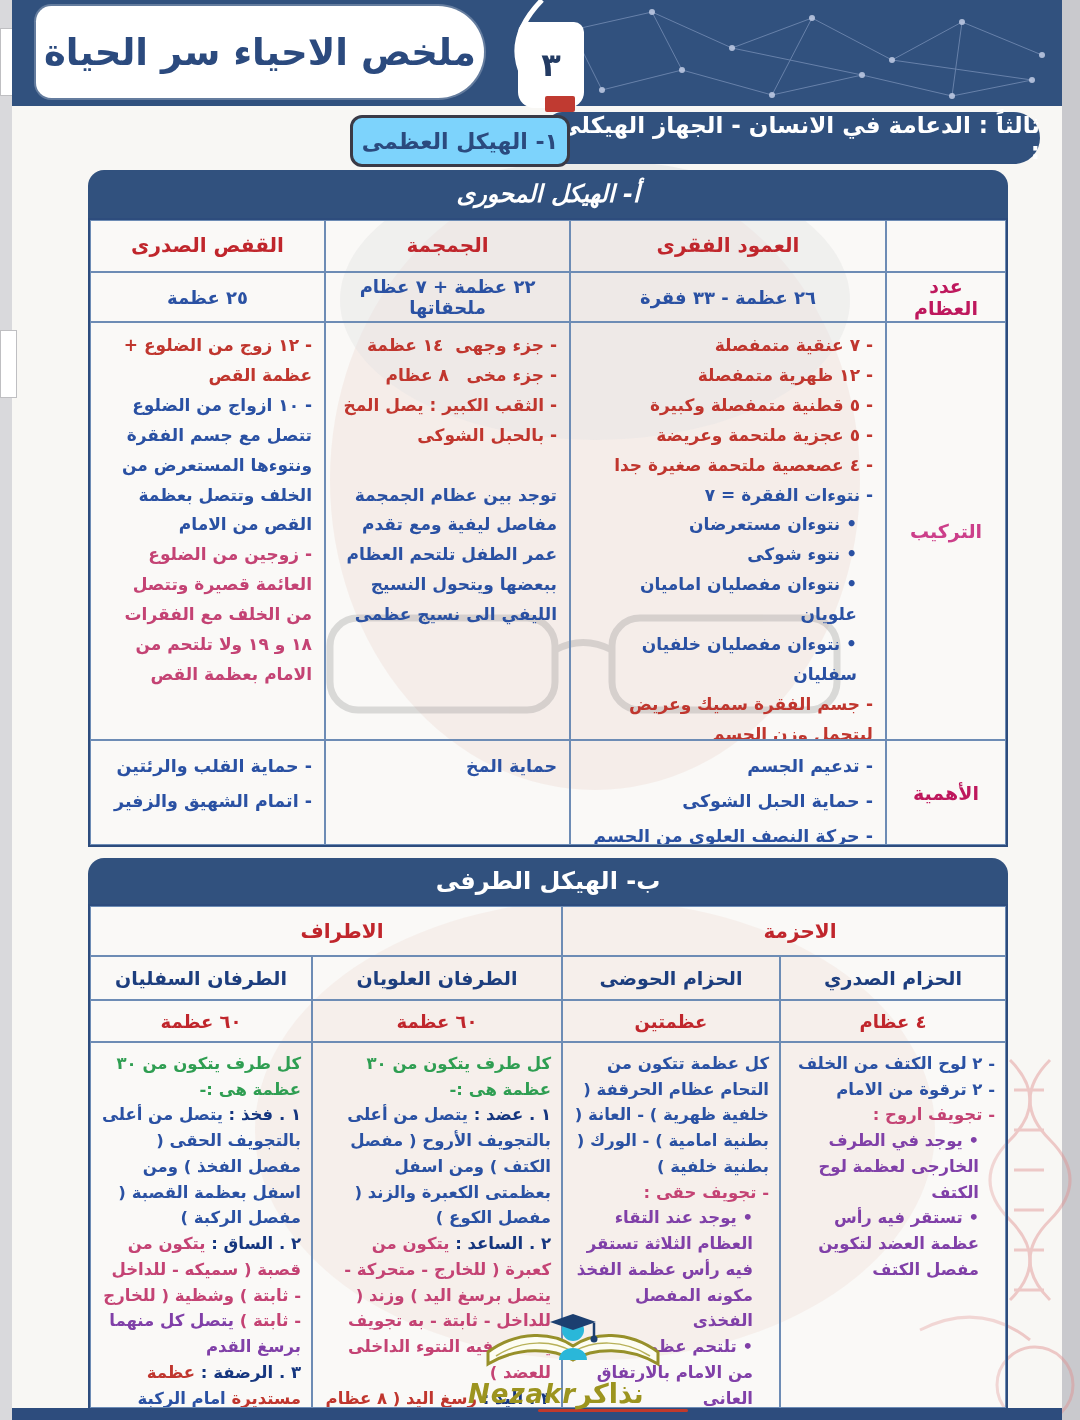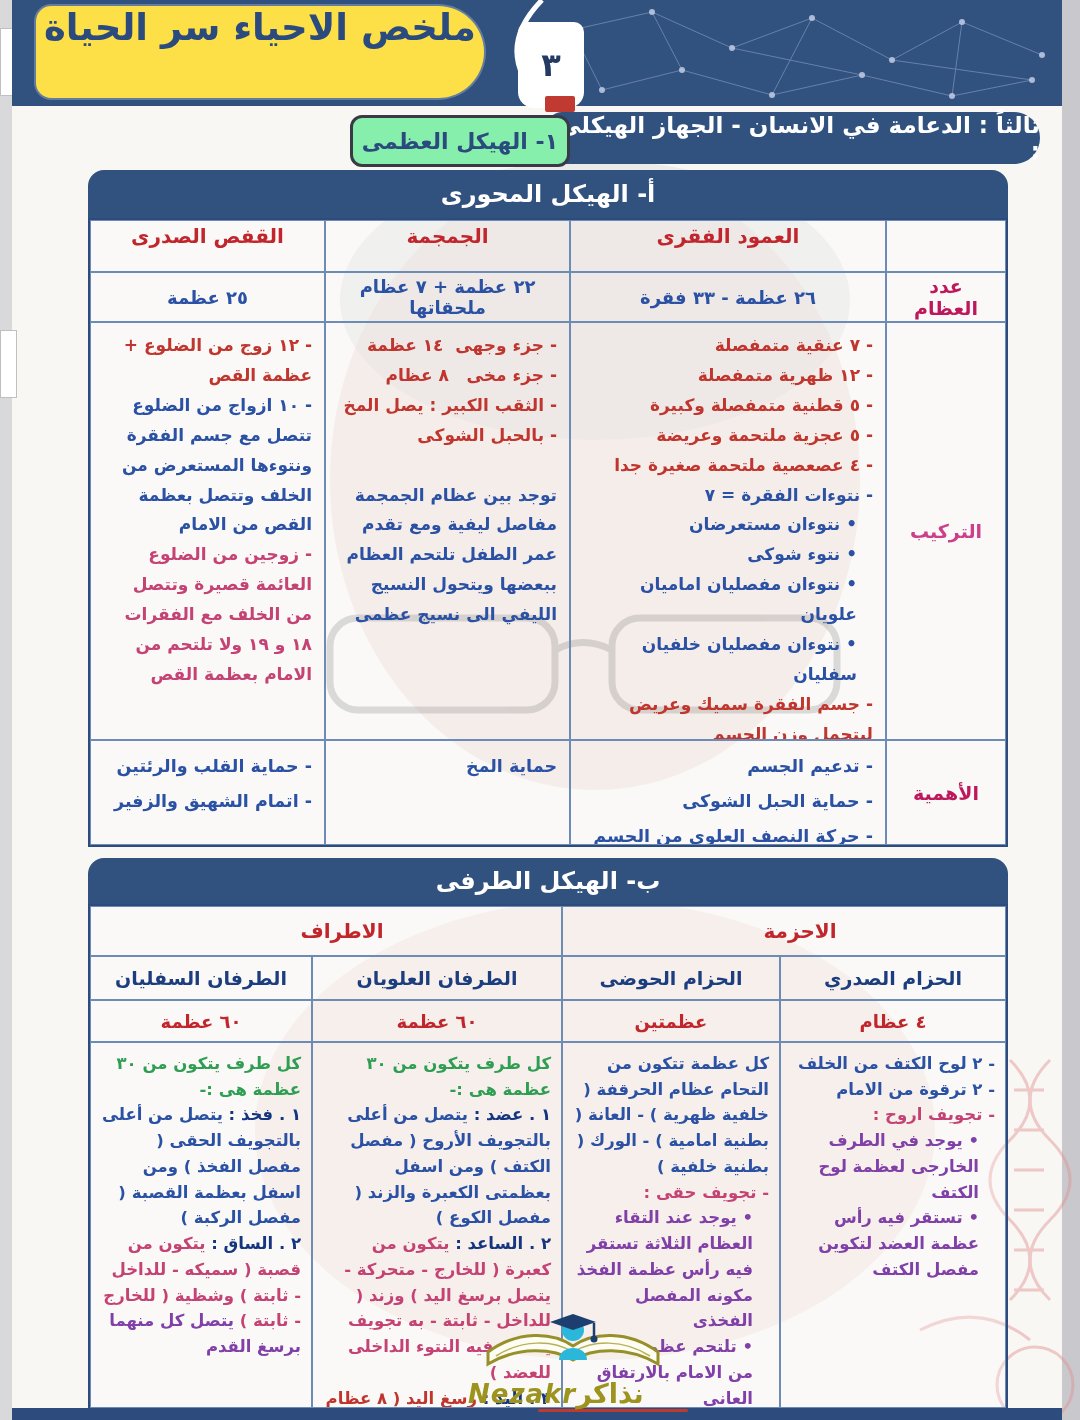--- a/index.html
+++ b/index.html
@@ -11,79 +11,79 @@
   .page{position:absolute;left:12px;top:0;width:1050px;height:1420px;background:#f8f7f4;}
   .right-strip{position:absolute;left:1062px;top:0;width:18px;height:1420px;background:#c9c9cd;}
   .left-strip{position:absolute;left:0;top:0;width:12px;height:1420px;background:#d9d9dc;}
   .left-notch{position:absolute;left:0;width:15px;height:66px;background:#fff;border:1px solid #bfbfc2;}
   .bottom-bar{position:absolute;left:12px;top:1408px;width:1050px;height:12px;background:#2d4c7d;}
 
   
   .banner{position:absolute;left:12px;top:0;width:1050px;height:106px;background:#31517e;}
   .banner svg{position:absolute;right:0;top:0;}
   .title-shape{
-    position:absolute;left:24px;top:6px;width:448px;height:92px;background:#fde047;
-    border-radius:20px 60px 60px 20px;display:flex;align-items:flex-start;justify-content:center;
+    position:absolute;left:24px;top:6px;width:448px;height:92px;background:#ffffff;
+    border-radius:20px 60px 60px 20px;display:flex;align-items:center;justify-content:center;
     box-shadow:0 0 0 2px rgba(255,255,255,.25);
   }
   .title-shape .t{font-size:37px;color:#2b4a7e;direction:rtl;}
   .paren-curve{position:absolute;left:472px;top:2px;width:66px;height:102px;}
   .page-tab{
     position:absolute;left:506px;top:22px;width:66px;height:86px;background:#fff;
     border-radius:10px 10px 16px 16px;display:flex;align-items:center;justify-content:center;
   }
   .page-tab .n{font-size:32px;color:#233b63;}
   .tab-notch{position:absolute;left:545px;top:96px;width:30px;height:16px;background:#c03a31;border-radius:2px;}
 
   
   .sec-pill{
     position:absolute;left:548px;top:112px;width:492px;height:52px;background:#31517e;
     border-radius:14px 26px 26px 14px;color:#fff;display:flex;align-items:center;
     justify-content:center;direction:rtl;font-size:23px;
   }
   .sec-box{
-    position:absolute;left:350px;top:115px;width:214px;height:46px;background:#86efac;
+    position:absolute;left:350px;top:115px;width:214px;height:46px;background:#7dd3fc;
     border:3px solid #3a3a46;border-radius:12px;display:flex;align-items:center;
     justify-content:center;direction:rtl;font-size:22px;color:#2b4a7e;z-index:2;
   }
 
   
   .wm{position:absolute;left:0;top:0;width:1080px;height:1420px;z-index:0;pointer-events:none;}
   .layer{position:relative;z-index:1;}
 
   
   .tbl{position:absolute;left:88px;width:920px;z-index:1;}
   .t-head{
     background:#31517e;color:#fff;border-radius:16px 16px 0 0;direction:rtl;
     display:flex;align-items:center;justify-content:center;font-size:24px;
   }
   .grid{display:grid;direction:rtl;border:2px solid #2d4c7d;background:rgba(255,255,255,0.25);}
   .cell{border:1px solid #6d8cb5;padding:2px 8px;overflow:hidden;}
-  .colhead{color:#c0262c;font-size:20px;text-align:center;padding-top:3px;}
+  .colhead{color:#c0262c;font-size:20px;text-align:center;padding-top:12px;}
   .rowlabel{color:#be185d;font-size:19px;text-align:center;display:flex;align-items:center;justify-content:center;}
   .rowlabel.pink{color:#cc3f8a;}
   .count{color:#2a51a3;font-size:18px;text-align:center;display:flex;align-items:center;justify-content:center;}
   .count.redc{color:#c0262c;}
   .body{font-size:17px;line-height:1.76;text-align:right;padding:8px 12px;}
   .bodyB{font-size:16.5px;line-height:1.56;text-align:right;padding:8px 10px;}
   .imp{font-size:17.5px;line-height:2;}
   .grphead{color:#c0262c;font-size:20px;text-align:center;display:flex;align-items:center;justify-content:center;padding-left:40px;}
   .subhead{color:#1d3e7e;font-size:19px;text-align:center;display:flex;align-items:center;justify-content:center;}
   .line{white-space:pre-wrap;min-height:1em;}
   .line.indent{padding-right:16px;text-align:right;}
   .c-red{color:#c0362e;}
   .c-blue{color:#2a51a3;}
   .c-navy{color:#15367f;}
   .c-pink{color:#c44374;}
   .c-purple{color:#8040a8;}
   .c-green{color:#2f9e52;}
 
   
   #tableA{top:170px;}
-  #tableA .t-head{height:48px;}
+  #tableA .t-head{height:48px;font-style:italic;}
   #tableA .grid{grid-template-columns:120px 316px 245px 1fr;grid-template-rows:52px 50px 418px 105px;}
   
   #tableB{top:858px;}
   #tableB .t-head{height:46px;}
   #tableB .grid{grid-template-columns:226px 218px 250px 1fr;grid-template-rows:50px 44px 42px 366px;}
   .span2{grid-column:span 2;}
 
   
   .logo{position:absolute;left:468px;top:1312px;width:290px;height:100px;z-index:3;}
   .logo .txt{direction:ltr;font-size:26px;color:#9c941f;font-style:italic;letter-spacing:1px;line-height:1;}
@@ -250,20 +250,21 @@
       <div class="cell bodyB">
           <div class="line"><span class="c-green">كل طرف يتكون من ٣٠ عظمة هى :-</span></div>
           <div class="line"><span class="c-navy">١ . عضد : </span><span class="c-blue">يتصل من أعلى بالتجويف الأروح ( مفصل الكتف ) ومن اسفل بعظمتى الكعبرة والزند ( مفصل الكوع )</span></div>
           <div class="line"><span class="c-navy">٢ . الساعد : </span><span class="c-pink">يتكون من كعبرة ( للخارج - متحركة - يتصل برسغ اليد ) وزند ( للداخل - ثابتة - به تجويف يستقر فيه النتوء الداخلى للعضد )</span></div>
           <div class="line"><span class="c-navy">٣ . اليد : </span><span class="c-red">رسغ اليد ( ٨ عظام ) + راحة اليد ( ٥ عظام ) + </span></div>
         </div>
       <div class="cell bodyB">
           <div class="line"><span class="c-green">كل طرف يتكون من ٣٠ عظمة هى :-</span></div>
           <div class="line"><span class="c-navy">١ . فخذ : </span><span class="c-blue">يتصل من أعلى بالتجويف الحقى ( مفصل الفخذ ) ومن اسفل بعظمة القصبة ( مفصل الركبة )</span></div>
           <div class="line"><span class="c-navy">٢ . الساق : </span><span class="c-pink">يتكون من قصبة ( سميكه - للداخل - ثابتة ) وشظية ( للخارج - ثابتة ) </span><span class="c-purple">يتصل كل منهما برسغ القدم</span></div>
+          <div class="line"><span class="c-navy">٣ . الرضفة : </span><span class="c-red">عظمة مستديرة </span><span class="c-blue">امام الركبة</span></div>
         </div>
     </div>
   </div>
 
   <div class="logo">
     <svg width="210" height="64" viewBox="0 0 210 64">
       <path d="M20,40 C50,18 85,20 105,34 C125,20 160,18 190,40 L190,52 C160,34 125,36 105,48 C85,36 50,34 20,52 Z" fill="#fdfdf3" stroke="#97902a" stroke-width="3"></path>
       <path d="M28,44 C55,27 85,28 105,40 M105,40 C125,28 155,27 182,44" fill="none" stroke="#b8b159" stroke-width="1.5"></path>
       <circle cx="105" cy="18" r="11" fill="#2ab7d9"></circle>
       <path d="M91,48 C91,32 119,32 119,48 Z" fill="#2ab7d9"></path>

